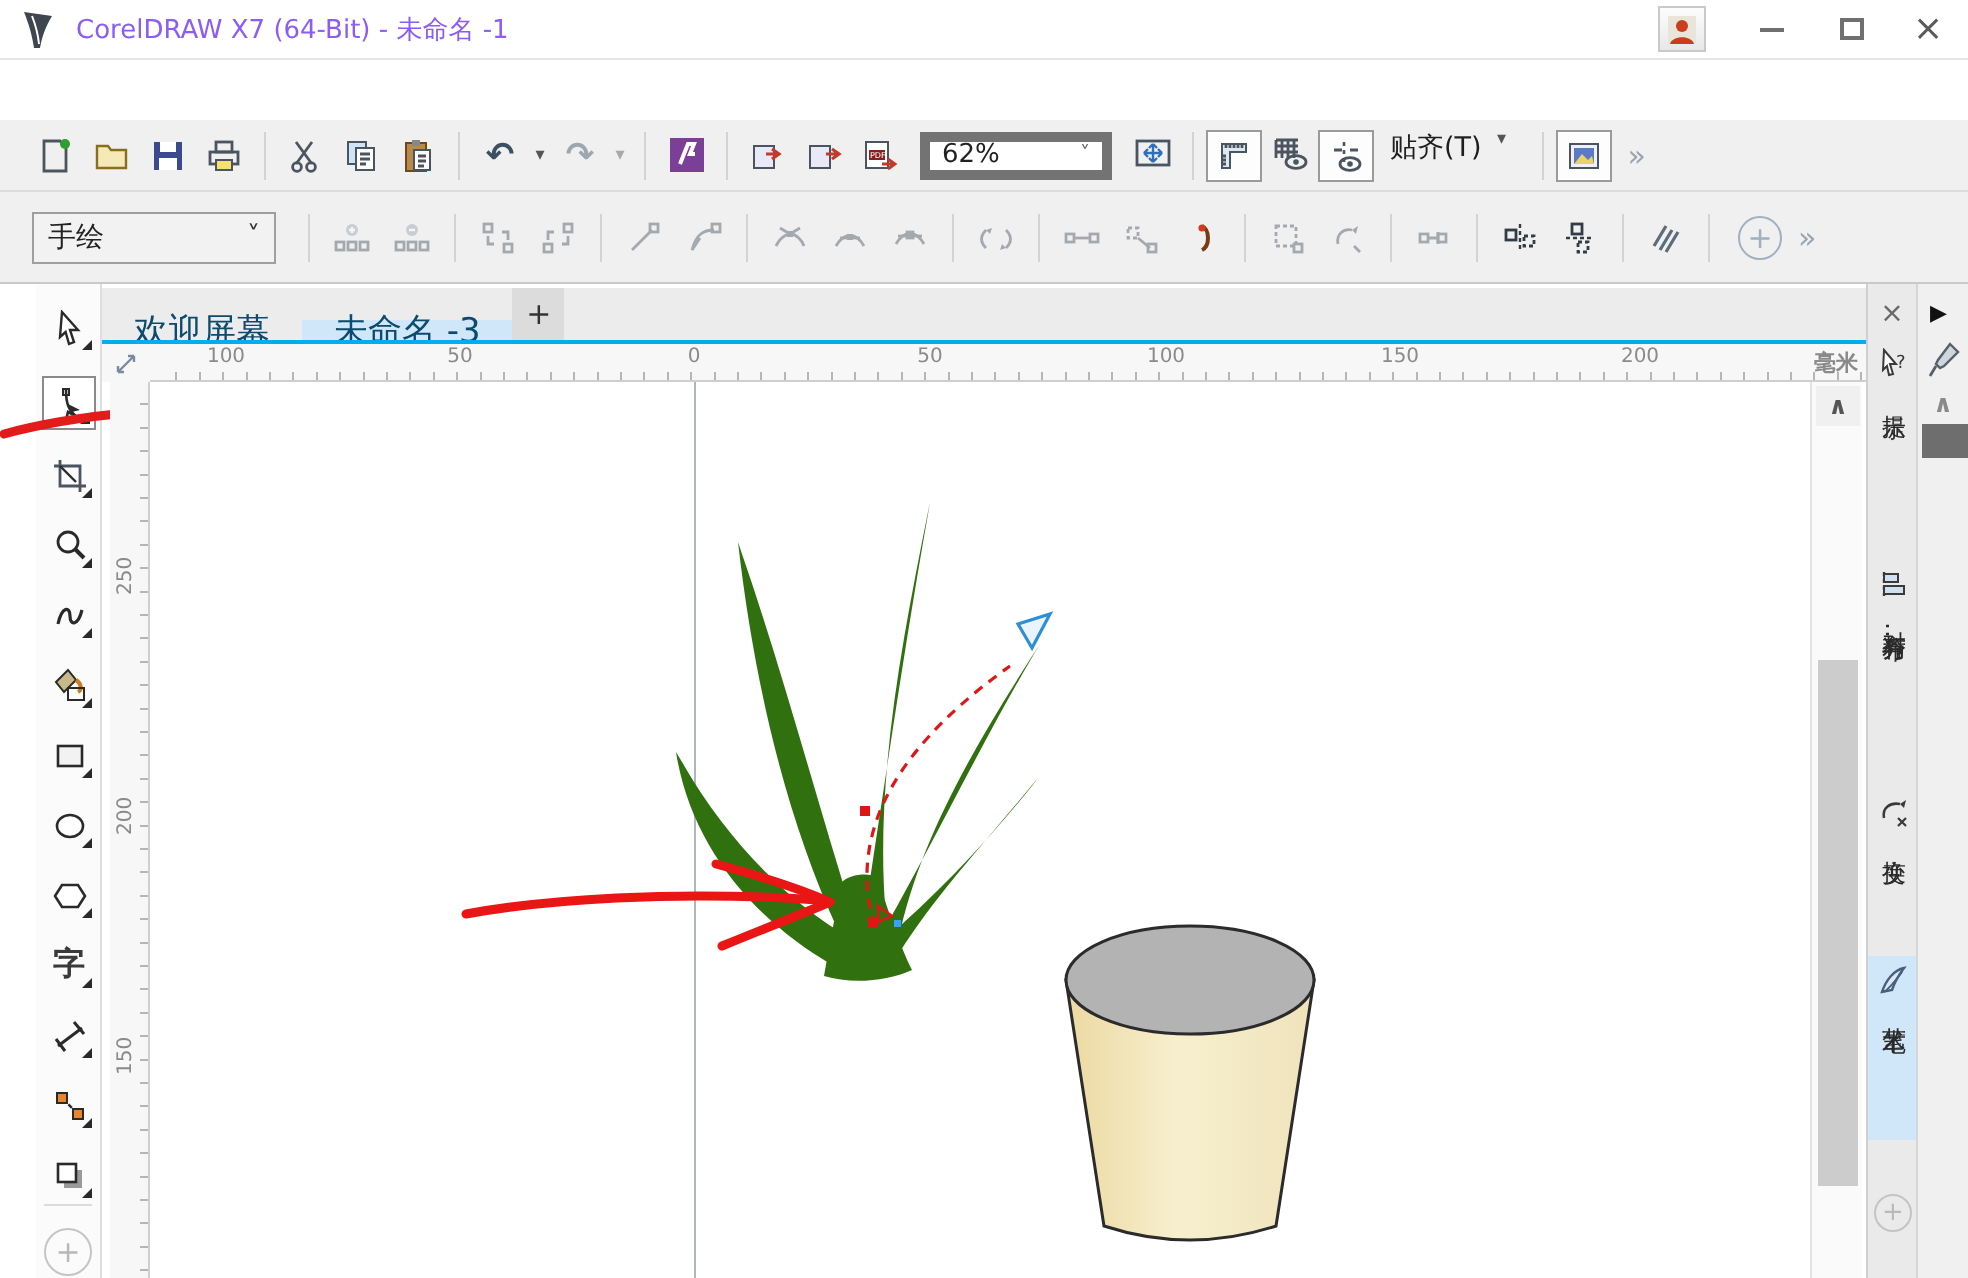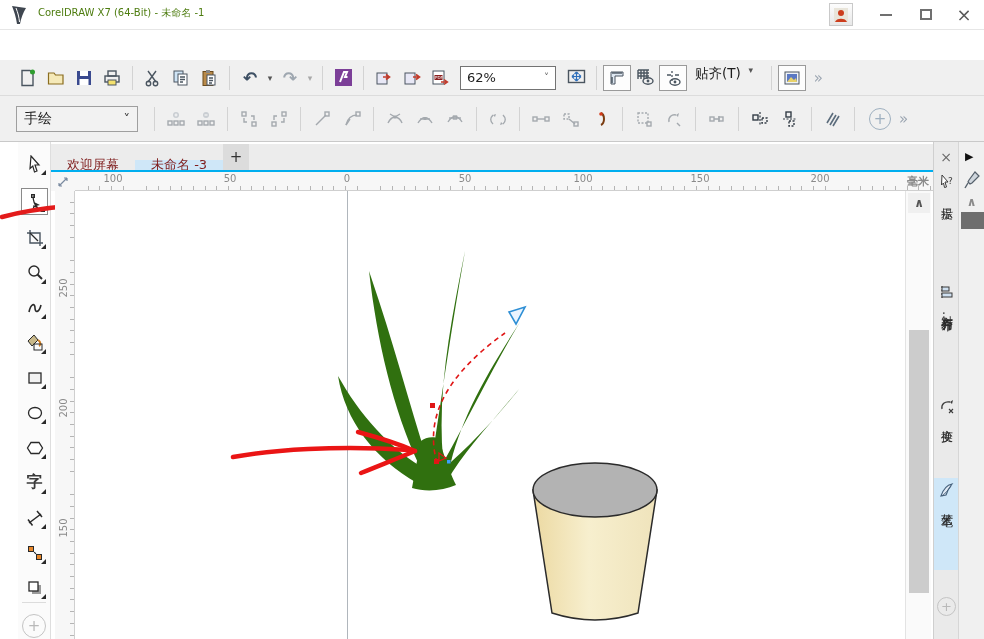--- a/index.html
+++ b/index.html
@@ -3,40 +3,40 @@
 <meta charset="utf-8">
 <style>
   * { margin:0; padding:0; box-sizing:border-box; }
   html,body { width:984px; height:639px; overflow:hidden; }
   body { font-family:"DejaVu Sans","Liberation Sans",sans-serif; font-size:13px; color:#333; background:#fff; }
   .app { position:absolute; inset:0; width:984px; height:639px; background:#fff; }
 
   
   .titlebar { position:absolute; left:0; top:0; width:984px; height:30px; background:#ffffff; border-bottom:1px solid #e6e6e6; }
   .app-logo { position:absolute; left:9px; top:5px; width:20px; height:20px; }
-  .title-text { position:absolute; left:38px; top:6px; color:#4d7c0f; font-size:10px; white-space:nowrap; }
+  .title-text { position:absolute; left:38px; top:6px; color:#8b5cf6; font-size:13px; white-space:nowrap; }
   .user-btn { position:absolute; left:829px; top:3px; width:24px; height:23px; border:1px solid #c9c9c9; background:linear-gradient(#fdfdfd,#e8e8e8); display:flex; align-items:center; justify-content:center; }
   .win-btn { position:absolute; top:0; width:36px; height:29px; display:flex; align-items:center; justify-content:center; color:#5a5a5a; font-size:15px; }
   .wb-min { left:868px; } .wb-max { left:908px; } .wb-close { left:946px; font-size:18px; }
   .wb-min i { width:12px; height:2px; background:#707070; display:block; }
   .wb-max i { width:12px; height:11px; border:2px solid #707070; display:block; }
 
   
   .menubar { position:absolute; left:0; top:30px; width:984px; height:30px; background:#f0f0f0; border-bottom:1px solid #e0e0e0; display:flex; align-items:center; padding-left:20px; gap:26px; }
   .menu-item { color:#1e1e1e; font-size:13.5px; white-space:nowrap; }
 
   
   .toolbar { position:absolute; left:0; top:60px; width:984px; height:36px; background:#f0f0f0; border-bottom:1px solid #dcdcdc; display:flex; align-items:center; padding-left:14px; }
   .propbar { position:absolute; left:0; top:96px; width:984px; height:46px; background:#f0f0f0; border-bottom:1px solid #c9c9c9; display:flex; align-items:center; padding-left:16px; }
   .tb-btn { width:28px; height:26px; display:flex; align-items:center; justify-content:center; flex:0 0 auto; }
   .tb-btn svg { display:block; }
   .sep { width:1px; height:24px; background:#d3d3d3; margin:0 6px; flex:0 0 auto; }
   .drop-arrow { font-size:9px; color:#555; width:12px; text-align:center; flex:0 0 auto; }
   .dis { opacity:.45; }
-  .combo { width:96px; height:24px; background:#fff; border:1px solid #737373; display:flex; align-items:center; padding:0 6px; margin:0 6px; flex:0 0 auto; }
+  .combo { width:96px; height:24px; background:#fff; border:5px solid #737373; display:flex; align-items:center; padding:0 6px; margin:0 6px; flex:0 0 auto; }
   .combo .val { flex:1; font-size:13px; color:#222; }
   .combo .chev { font-size:10px; color:#666; }
   .toggle-boxed { border:1px solid #9a9a9a; background:#fdfdfd; }
   .snap-btn { display:flex; gap:4px; padding:0 8px; height:26px; flex:0 0 auto; font-size:13.5px; color:#1e1e1e; }
   .overflow { color:#9aa4b0; font-size:15px; margin-left:8px; flex:0 0 auto; }
   .preset-select { width:122px; height:26px; border:1px solid #9f9f9f; background:#f2f2f2; display:flex; align-items:center; padding:0 7px; margin-right:10px; flex:0 0 auto; }
   .preset-select .val { flex:1; font-size:14px; color:#222; }
   .pb-btn { width:30px; height:28px; display:flex; align-items:center; justify-content:center; flex:0 0 auto; }
   .plus-circle { width:22px; height:22px; border:1.5px solid #9fb0c0; border-radius:50%; color:#9fb0c0; display:flex; align-items:center; justify-content:center; font-size:15px; flex:0 0 auto; margin-left:8px; }
 
@@ -44,21 +44,21 @@
   .toolbox { position:absolute; left:18px; top:142px; width:33px; height:497px; background:#fbfbfb; border-right:1px solid #dedede; }
   .tool { position:absolute; left:3px; width:27px; height:27px; display:flex; align-items:center; justify-content:center; }
   .tool::after { content:""; position:absolute; right:2px; bottom:2px; border-left:5px solid transparent; border-bottom:5px solid #2a2a2a; }
   .tool.selected { border:1px solid #8a8a8a; background:#fff; }
   .tool-divider { position:absolute; left:4px; top:460px; width:24px; height:1px; background:#dcdcdc; }
   .tool-add { position:absolute; left:4px; top:472px; width:24px; height:24px; border:1.5px solid #c4c4c4; border-radius:50%; color:#b9b9b9; display:flex; align-items:center; justify-content:center; font-size:15px; }
   .text-tool-glyph { font-size:16px; color:#3a3a3a; font-weight:bold; }
 
   
   .tabbar { position:absolute; left:51px; top:144px; width:882px; height:26px; background:#ececec; display:flex; align-items:stretch; }
-  .doc-tab { padding:0 16px; display:flex; align-items:center; font-size:13px; color:#7f1d1d;margin-top:16px; }
+  .doc-tab { padding:0 16px; display:flex; align-items:center; font-size:17px; color:#0c4a6e;margin-top:16px; }
   .doc-tab.active { background:#cfe7f8; }
   .tab-new { width:26px; display:flex; align-items:center; justify-content:center; background:#dcdcdc; color:#333; font-size:15px; }
   .tab-underline { position:absolute; left:51px; top:170px; width:882px; height:2px; background:#00aeef; }
 
   
   .ruler-corner { position:absolute; left:51px; top:172px; width:24px; height:19px; background:#f7f7f7; display:flex; align-items:center; justify-content:center; }
   .hruler { position:absolute; left:75px; top:172px; width:858px; height:19px; background:#f7f7f7; border-bottom:1px solid #cfcfcf;
     background-image:repeating-linear-gradient(to right, transparent 0 10.7px, #b5b5b5 10.7px 11.7px);
     background-size:100% 4px; background-position:2px 100%; background-repeat:no-repeat; }
   .hr-num { position:absolute; top:1px; transform:translateX(-50%); font-size:10px; color:#8a8a8a; }

